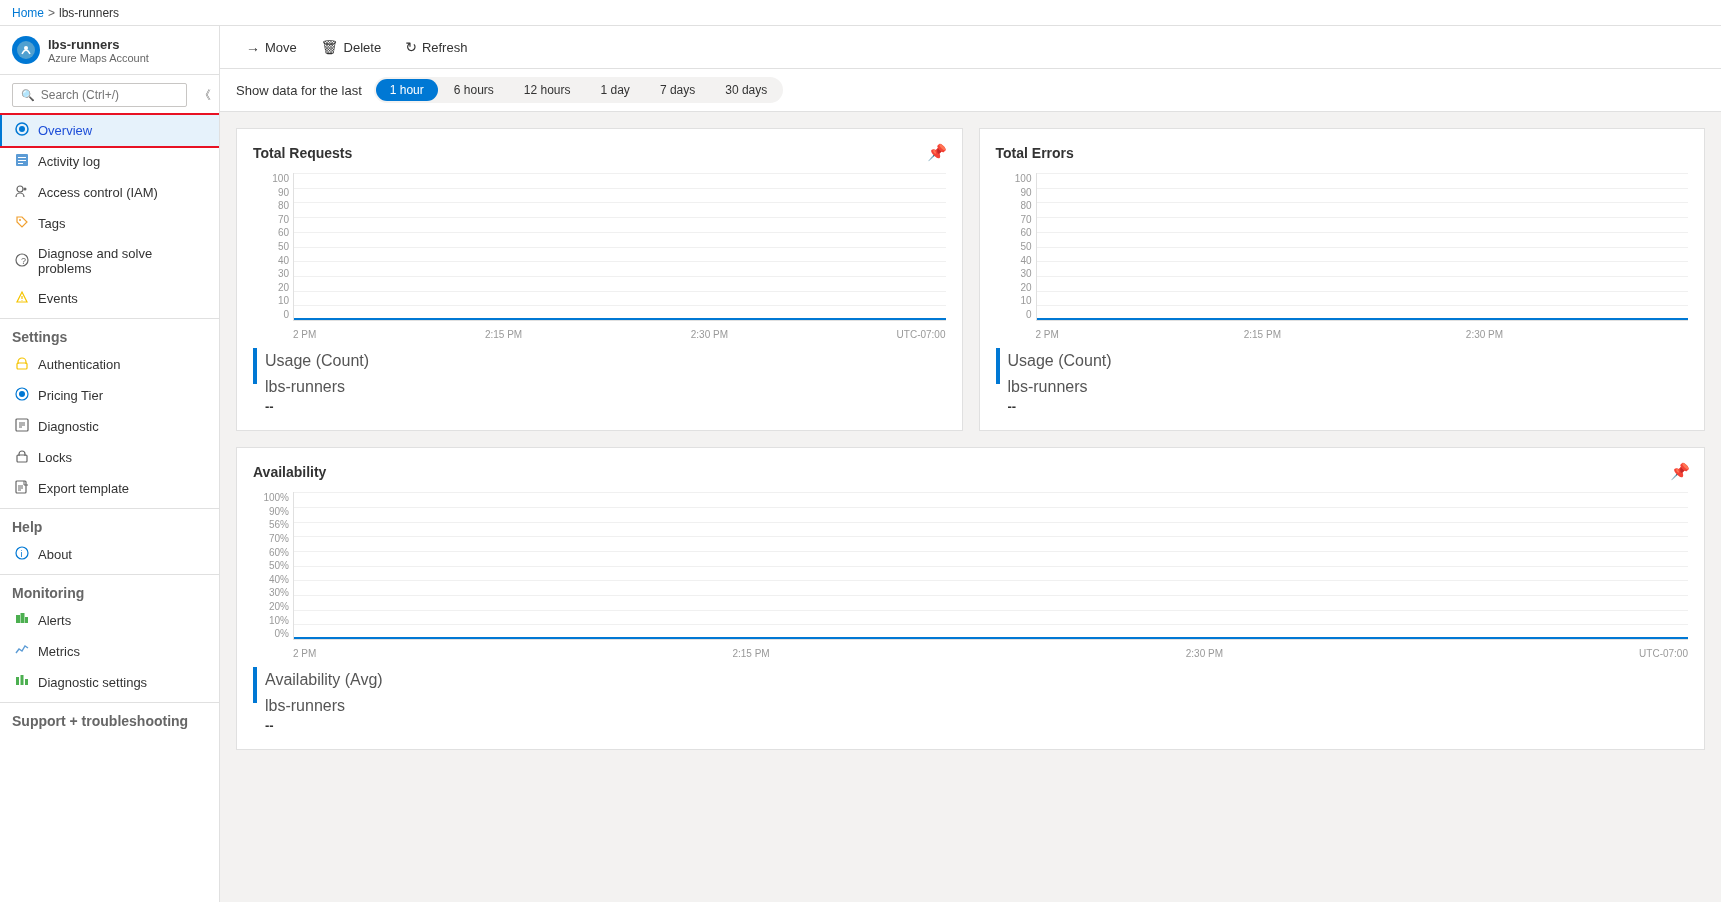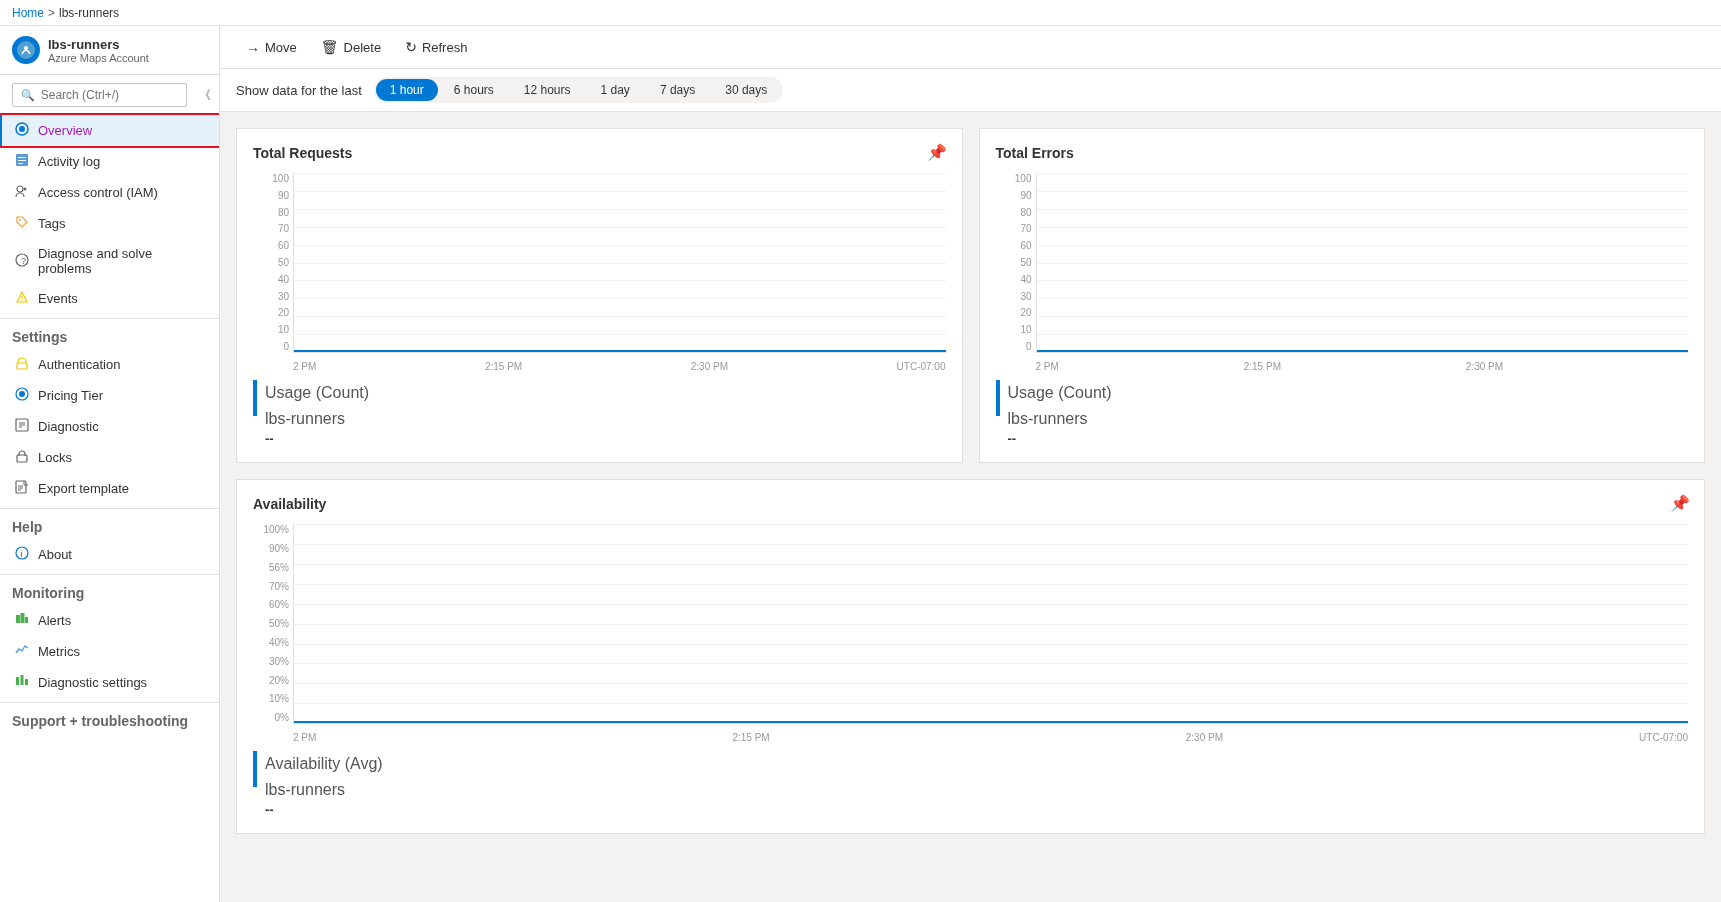--- a/index.html
+++ b/index.html
@@ -94,21 +94,21 @@
       gap: 8px;
       padding: 7px 12px;
       cursor: pointer;
       font-size: 13px;
       color: #333;
       border-left: 2px solid transparent;
     }
     .nav-item.active {
       background: #e6f2fb;
       border-left: 2px solid #0078d4;
-      color: #a21caf;
+      color: #1d4ed8;
       outline: 2px solid #e81123;
     }
     .nav-item .nav-icon { width: 16px; text-align: center; flex-shrink: 0; }
 
     .section-label {
       font-size: 14px;
       font-weight: 600;
       color: #666;
       padding: 10px 12px 4px;
       text-transform: none;
@@ -219,21 +219,21 @@
       border: none;
       cursor: pointer;
       color: #666;
       font-size: 16px;
       padding: 2px;
     }
 
     
     .chart-grid {
       position: relative;
-      height: 180px;
+      height: 148px;
       border-left: 1px solid #e0e0e0;
       border-bottom: 1px solid #e0e0e0;
       margin-bottom: 8px;
     }
 
     .chart-y-labels {
       position: absolute;
       left: -35px;
       top: 0;
       bottom: 0;
@@ -289,21 +289,21 @@
       width: 4px;
       height: 36px;
       background: #0078d4;
       flex-shrink: 0;
     }
     .legend-text { font-size: 16px; color: #555; line-height: 1.6; }
     .legend-value { font-size: 13px; font-weight: 600; color: #333; }
 
     
     .availability-chart .chart-grid {
-      height: 200px;
+      height: 148px;
     }
 
     .chart-wrapper {
       padding-left: 40px;
     }
 
     
     ::-webkit-scrollbar { width: 6px; height: 6px; }
     ::-webkit-scrollbar-track { background: #f1f1f1; }
     ::-webkit-scrollbar-thumb { background: #c8c6c4; border-radius: 3px; }

